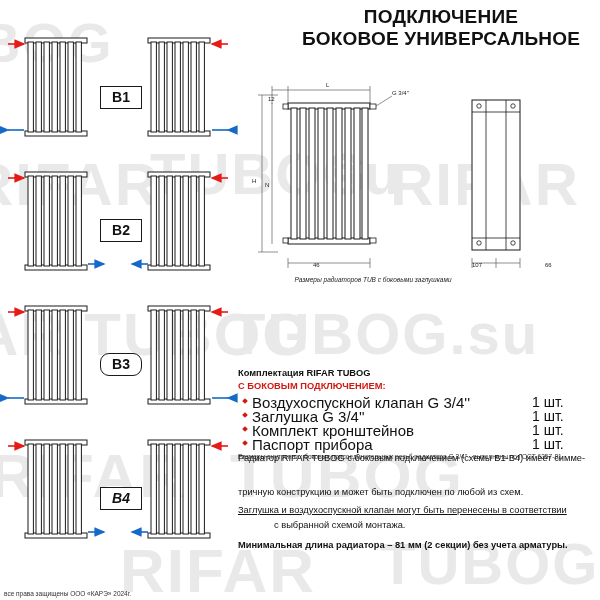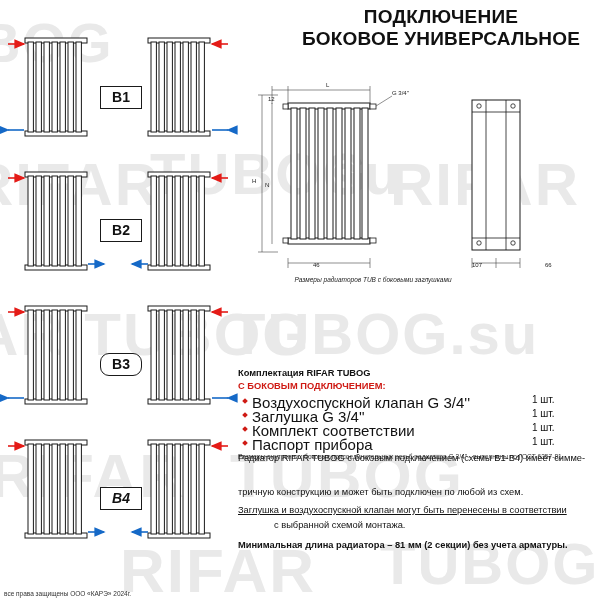--- a/index.html
+++ b/index.html
@@ -40,21 +40,21 @@
     text-align:center;width:230px;
   }
   .tech-label{position:absolute;font-size:6px;color:#222;}
 
   
   .txt{position:absolute;font-size:9.3px;line-height:14px;color:#111;}
   .bold{font-weight:bold;}
   .red-t{color:#cf1a14;font-weight:bold;}
   .li{position:absolute;font-size:15px;}
   .bullet{position:absolute;width:4px;height:4px;background:#cf1a14;transform:rotate(45deg);}
-  .qty{position:absolute;font-size:10px;right:20px;}
+  .qty{position:absolute;font-size:14px;right:20px;}
   .small{font-size:6.6px;line-height:9px;color:#333;}
   .footer{position:absolute;left:4px;bottom:3px;font-size:6.5px;color:#333;}
   .para{position:absolute;font-size:9.3px;line-height:15.5px;color:#111;width:352px;}
 </style>
 </head>
 <body>
 
 <div class="wm">
   <span style="left:-20px;top:10px;font-size:56px;">BOG</span>
   <span style="left:-30px;top:150px;font-size:60px;">RIFAR</span>
@@ -199,21 +199,21 @@
 
 <div class="bullet" style="left:243px;top:399px;"></div>
 <div class="li" style="left:252px;top:394px;">Воздухоспускной клапан G 3/4''</div>
 <div class="qty" style="left:532px;top:394px;">1 шт.</div>
 
 <div class="bullet" style="left:243px;top:413px;"></div>
 <div class="li" style="left:252px;top:408px;">Заглушка G 3/4''</div>
 <div class="qty" style="left:532px;top:408px;">1 шт.</div>
 
 <div class="bullet" style="left:243px;top:427px;"></div>
-<div class="li" style="left:252px;top:422px;">Комплект соответствии</div>
+<div class="li" style="left:252px;top:422px;">Комплект кронштейнов</div>
 <div class="qty" style="left:532px;top:422px;">1 шт.</div>
 
 <div class="bullet" style="left:243px;top:441px;"></div>
 <div class="li" style="left:252px;top:436px;">Паспорт прибора</div>
 <div class="qty" style="left:532px;top:436px;">1 шт.</div>
 
 <div class="small" style="position:absolute;left:238px;top:452px;width:355px;">Размеры внутренних боковых присоединительных резьб радиатора G 3/4'' - выполнены по ГОСТ 6357-81.</div>
 
 <div class="para" style="left:238px;top:451px;">Радиатор RIFAR TUBOG с боковым подключением (схемы B1-B4) имеет симме-</div>
 <div class="para" style="left:238px;top:485px;">тричную конструкцию и может быть подключен по любой из схем.</div>

